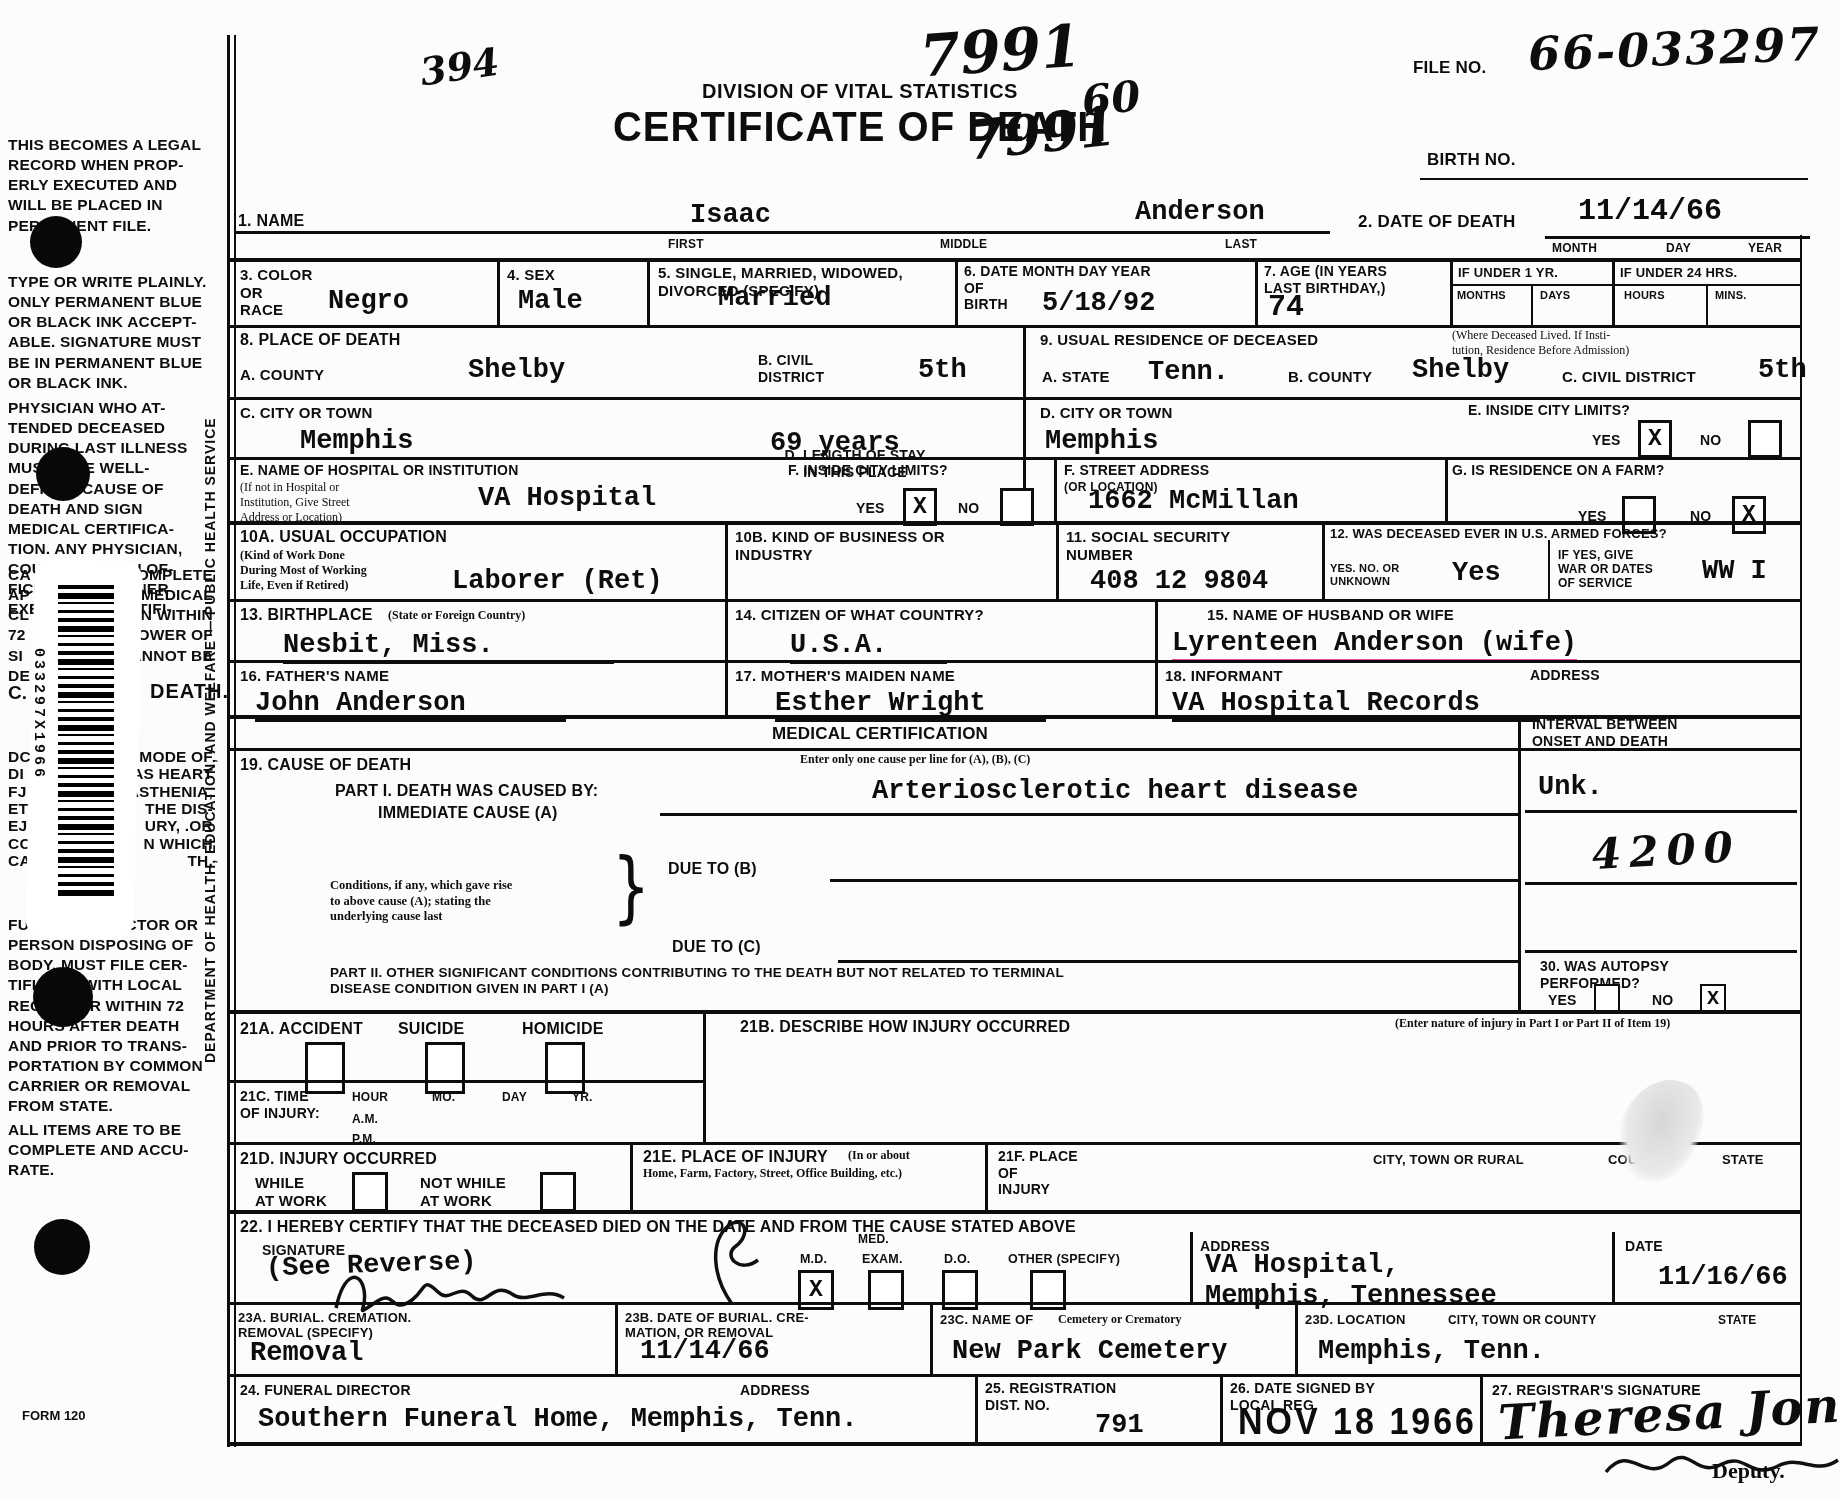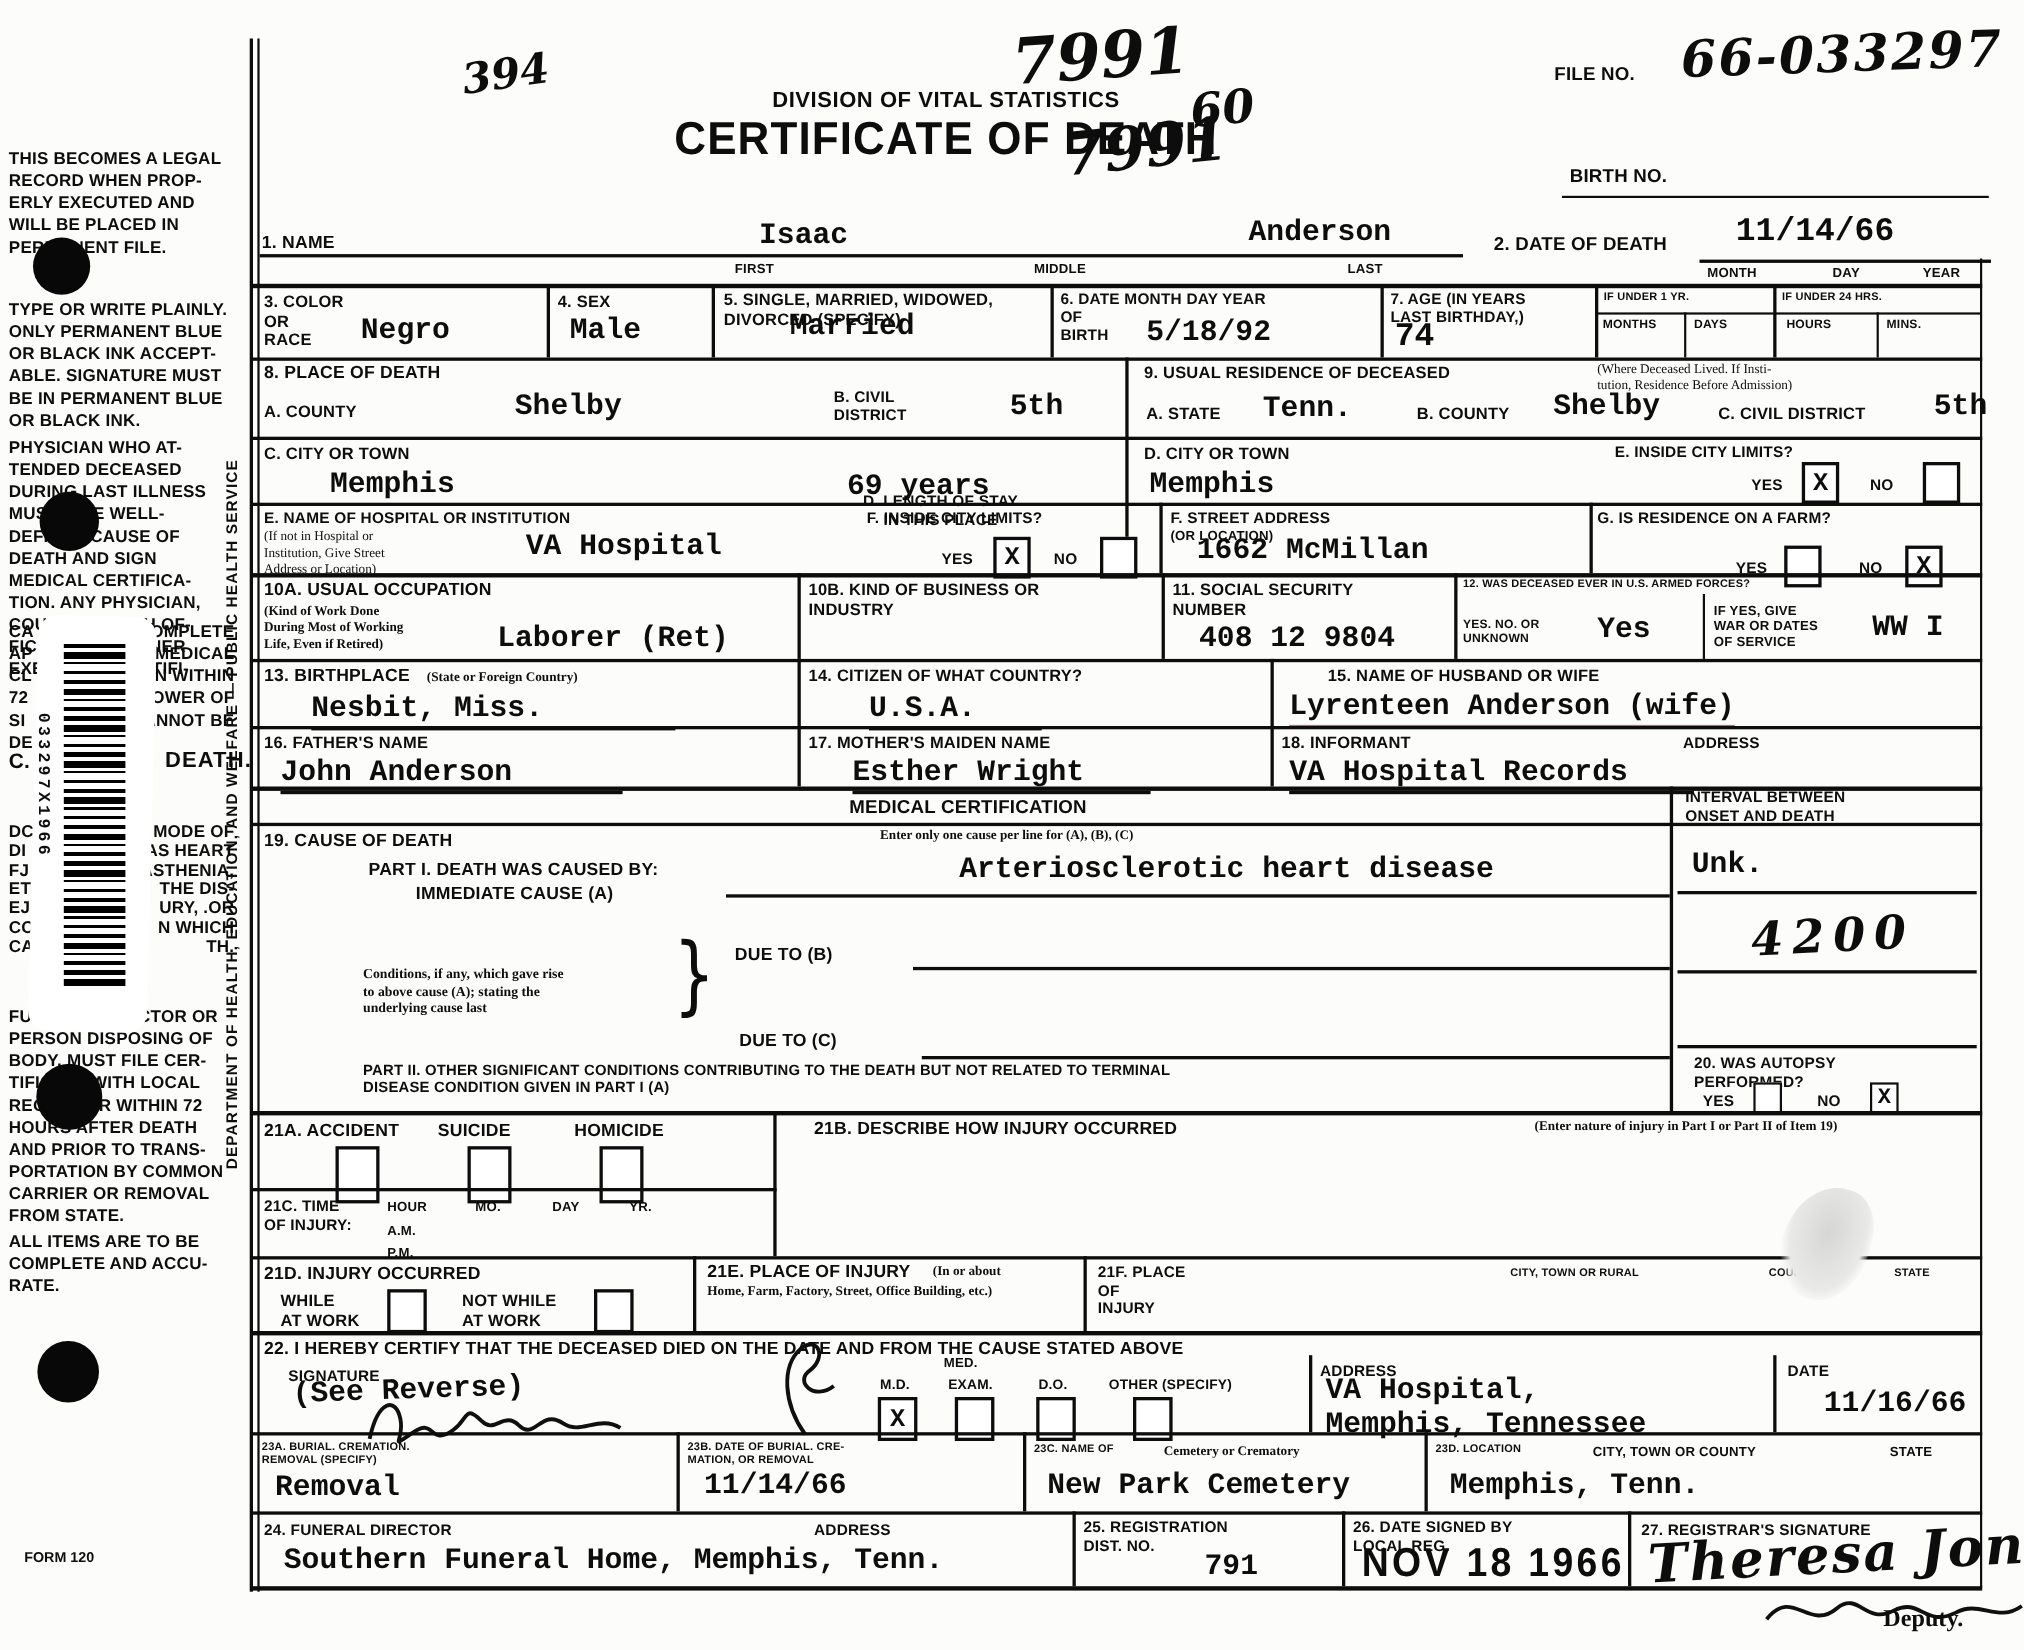--- a/index.html
+++ b/index.html
@@ -1,21 +1,21 @@
 <!DOCTYPE html>
 <html><head>
 <meta charset="utf-8">
 <style>
   html,body{margin:0;padding:0;background:#e8e8e6;}
   #page{position:relative;width:1840px;height:1500px;background:#fcfcfa;overflow:hidden;
         font-family:"Liberation Sans",sans-serif;color:#0d0d0d;}
   .ab{position:absolute;}
   .hl,.vl{position:absolute;background:#0d0d0d;}
   .lb{font:bold 15px/1.18 "Liberation Sans",sans-serif;letter-spacing:.2px;white-space:pre-line;}
-  .s11{font-size:11px;} .s12{font-size:12px;} .s125{font-size:12.5px;} .s13{font-size:10px;}
+  .s11{font-size:11px;} .s12{font-size:12px;} .s125{font-size:12.5px;} .s13{font-size:13px;}
   .s135{font-size:13.5px;} .s14{font-size:14px;} .s16{font-size:16px;} .s17{font-size:17px;}
   .note{font:12px/1.25 "Liberation Serif",serif;white-space:pre-line;}
   .tw{font:bold 27px/1.15 "Liberation Mono",monospace;white-space:pre-line;} .t30{font-size:30px;}
   .hw{font:italic bold 44px/1 "DejaVu Serif",serif;}
   .mnote{font:bold 15.5px/1.3 "Liberation Sans",sans-serif;width:205px;letter-spacing:.2px;
          white-space:pre-line;}
   .cb{position:absolute;border:3px solid #0d0d0d;display:flex;align-items:center;justify-content:center;
       font:bold 23px "Liberation Mono",monospace;background:#fff;}
   .dot{position:absolute;background:#080808;border-radius:50%;}
   .stamp{font:bold 34px "Liberation Sans",sans-serif;letter-spacing:3px;transform:scaleY(1.08);}
@@ -304,21 +304,21 @@
   <i class="hl" style="left:830px;top:879px;width:688px;height:3px;"></i>
   <div class="ab hw" style="left:1592px;top:830px;font-size:42px;letter-spacing:8px;transform:rotate(-3deg);">4200</div>
   <i class="hl" style="left:1525px;top:882px;width:272px;height:3px;"></i>
 
   <div class="ab lb s16" style="left:672px;top:938px;">DUE TO (C)</div>
   <i class="hl" style="left:838px;top:960px;width:680px;height:3px;"></i>
   <i class="hl" style="left:1525px;top:950px;width:272px;height:3px;"></i>
 
   <div class="ab lb s135" style="left:330px;top:965px;">PART II. OTHER SIGNIFICANT CONDITIONS CONTRIBUTING TO THE DEATH BUT NOT RELATED TO TERMINAL
 DISEASE CONDITION GIVEN IN PART I (A)</div>
-  <div class="ab lb s14" style="left:1540px;top:958px;">20. WAS AUTOPSY
+  <div class="ab lb s14" style="left:1540px;top:958px;">30. WAS AUTOPSY
 PERFORMED?</div>
   <div class="ab lb s14" style="left:1548px;top:992px;">YES</div>
   <div class="cb" style="left:1594px;top:984px;width:22px;height:24px;border-width:2px;font-size:18px;"></div>
   <div class="ab lb s14" style="left:1652px;top:992px;">NO</div>
   <div class="cb" style="left:1700px;top:984px;width:22px;height:24px;border-width:2px;font-size:20px;">
       <span>X</span>
     </div>
 
   <i class="hl" style="left:228px;top:1010px;width:1574px;height:4px;"></i>
 

